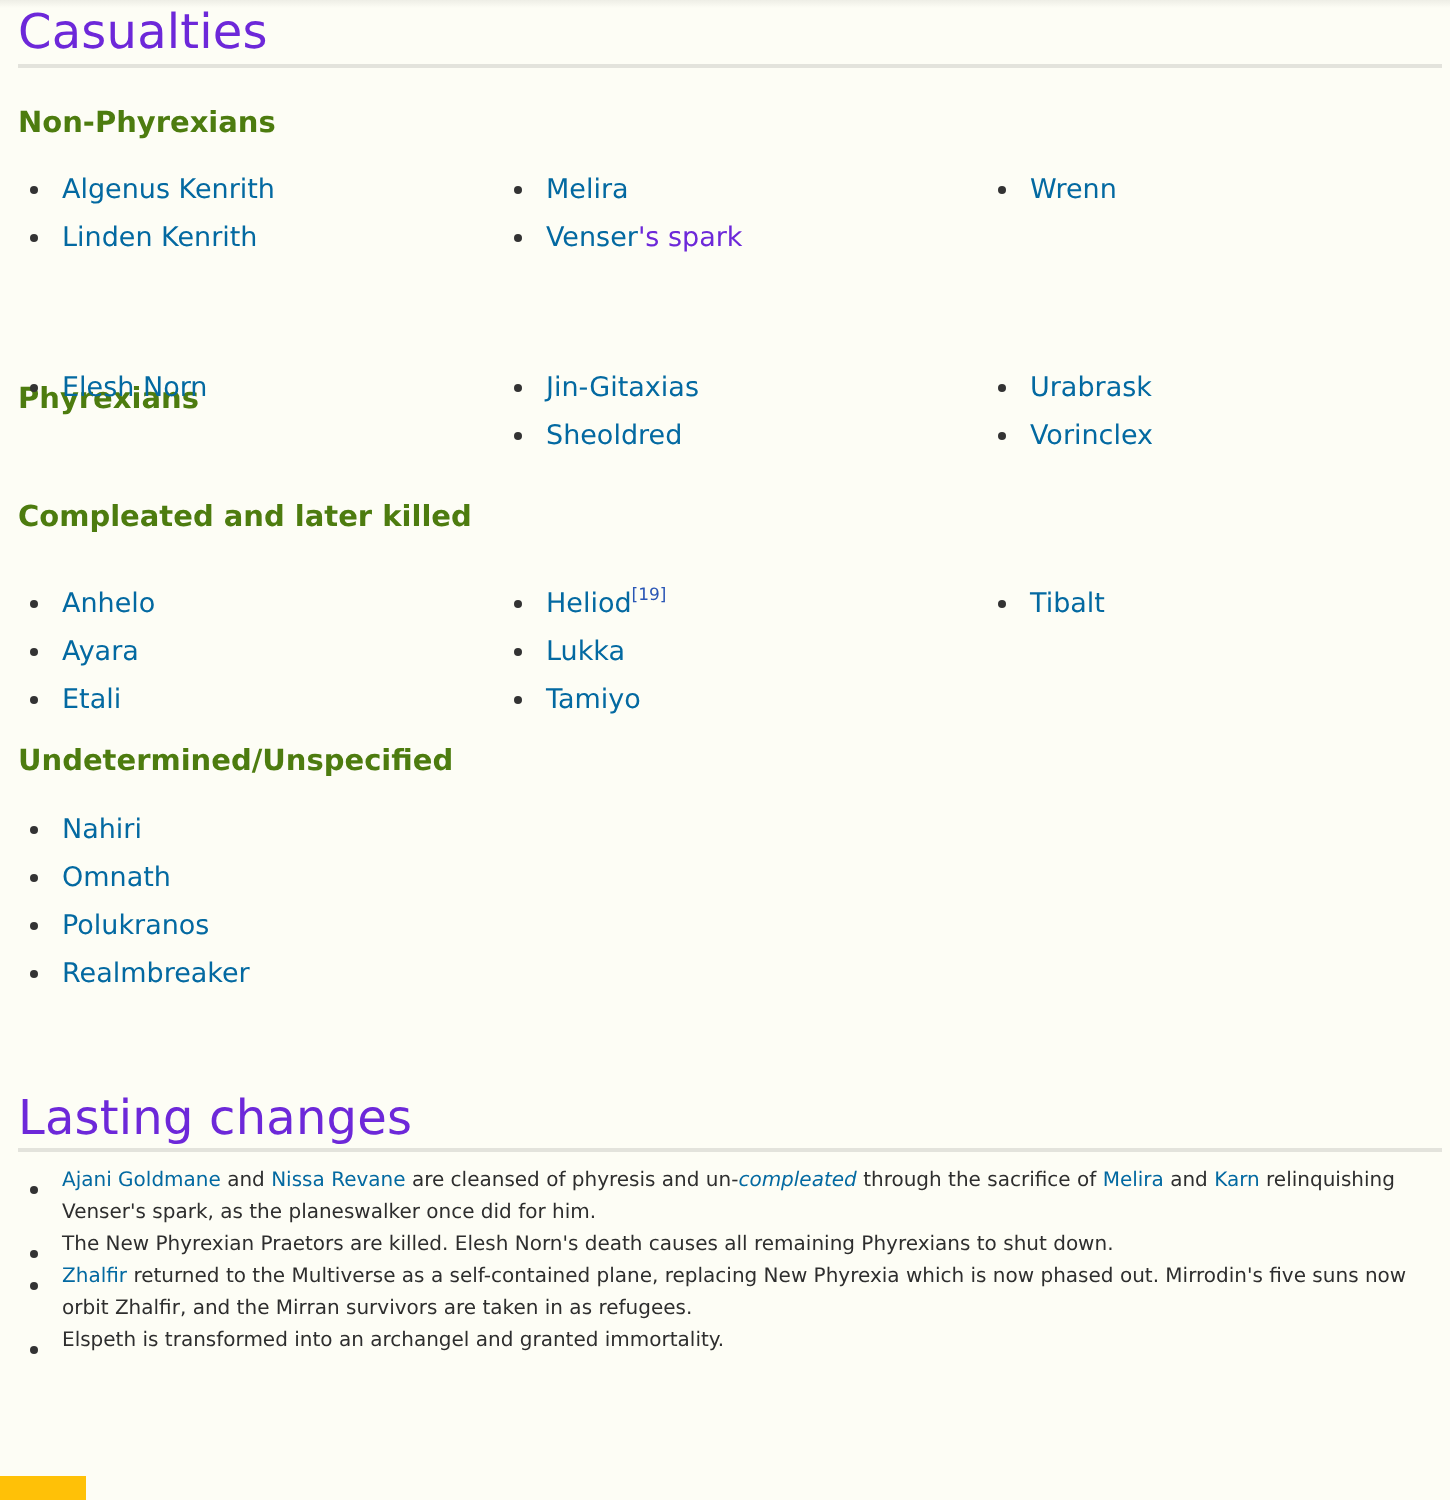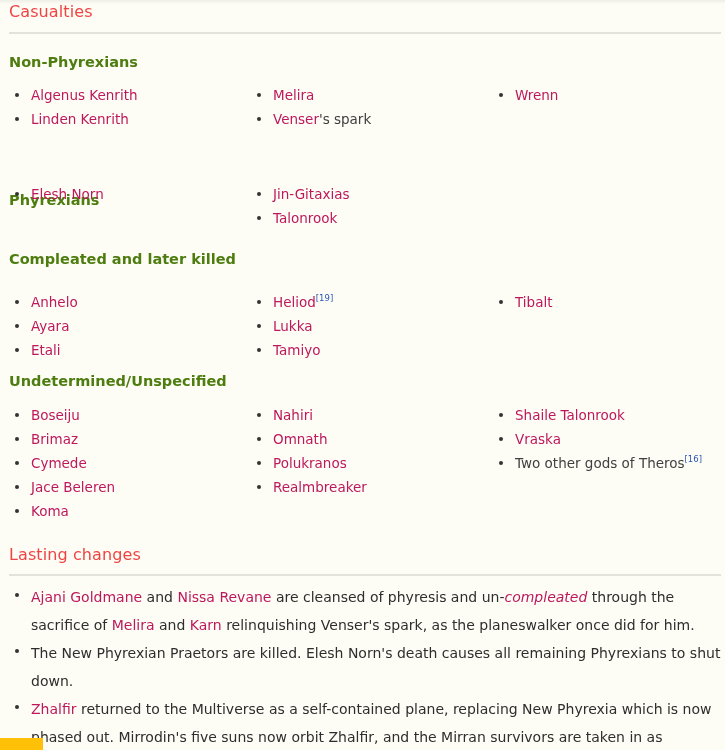--- a/index.html
+++ b/index.html
@@ -12,38 +12,38 @@
       color: #2e2e2e;
       position: relative;
     }
     .topshade {
       position: absolute; left: 0; top: 0; width: 725px; height: 4px;
       background: linear-gradient(#eeeeE6, #fdfdf5);
     }
     .content { position: absolute; left: 9px; top: 0; width: 712px; }
     h2 {
       font-weight: normal;
-      font-size: 16px;
+      font-size: 24px;
       margin: 0;
-      color: #ef4444;
+      color: #6d28d9;
       letter-spacing: 0.1px;
     }
     .h2-rule {
       height: 2px;
       background: #e3e3dc;
       margin-left: 0px;
       width: 712px;
     }
     h3 {
       font-size: 14.5px;
       font-weight: bold;
       color: #4d7c0f;
       margin: 0;
     }
-    a, .link { color: #be185d; text-decoration: none; cursor: pointer; }
+    a, .link { color: #0369a1; text-decoration: none; cursor: pointer; }
     .cols {
       display: grid;
       grid-template-columns: 242px 242px 228px;
       margin: 0;
       padding: 0;
     }
     .col { list-style: none; margin: 0; padding: 0; }
     .col li {
       position: relative;
       padding-left: 22px;
@@ -63,25 +63,25 @@
     sup {
       font-size: 8.5px;
       line-height: 0;
       vertical-align: 6px;
     }
     sup .link { color: #2a56b5; margin-top: 45px; }
     .bul { list-style: none; margin: 0; padding: 0; }
     .bul li {
       position: relative;
       padding-left: 22px;
-      font-size: 14px;
-      line-height: 28px;
+      font-size: 10px;
+      line-height: 16px;
       width: 690px;
     }
-    .plain { color: #404040; }
+    .plain { color: #6d28d9; }
     em.link { font-style: italic; }
     .yellow {
       position: absolute; left: 0; top: 738px; width: 43px; height: 12px;
       background: #ffc107;
     }
   </style>
 </head>
 <body>
 
 <div class="topshade"></div>
@@ -106,21 +106,25 @@
     </ul>
   </div>
 
   <h3 style="position:absolute; top:152px; left:0;margin-top:40px;">Phyrexians</h3>
   <div class="cols" style="position:absolute; top:182px; left:0;">
     <ul class="col">
       <li><a>Elesh Norn</a></li>
     </ul>
     <ul class="col">
       <li><a>Jin-Gitaxias</a></li>
-      <li><a>Talonrook</a></li>
+      <li><a>Sheoldred</a></li>
+    </ul>
+    <ul class="col">
+      <li><a>Urabrask</a></li>
+      <li><a>Vorinclex</a></li>
     </ul>
   </div>
 
   <h3 style="position:absolute; top:251px; left:0;text-align:center;">Compleated and later killed</h3>
   <div class="cols" style="position:absolute; top:290px; left:0;">
     <ul class="col">
       <li><a>Anhelo</a></li>
       <li><a>Ayara</a></li>
       <li><a>Etali</a></li>
     </ul>
@@ -130,36 +134,24 @@
       <li><a>Tamiyo</a></li>
     </ul>
     <ul class="col">
       <li><a>Tibalt</a></li>
     </ul>
   </div>
 
   <h3 style="position:absolute; top:373px; left:0;">Undetermined/Unspecified</h3>
   <div class="cols" style="position:absolute; top:403px; left:0;">
     <ul class="col">
-      <li><a>Boseiju</a></li>
-      <li><a>Brimaz</a></li>
-      <li><a>Cymede</a></li>
-      <li><a>Jace Beleren</a></li>
-      <li><a>Koma</a></li>
-    </ul>
-    <ul class="col">
       <li><a>Nahiri</a></li>
       <li><a>Omnath</a></li>
       <li><a>Polukranos</a></li>
       <li><a>Realmbreaker</a></li>
-    </ul>
-    <ul class="col">
-      <li><a>Shaile Talonrook</a></li>
-      <li><a>Vraska</a></li>
-      <li><span class="plain">Two other gods of Theros</span><sup><a class="link">[16]</a></sup></li>
     </ul>
   </div>
 
   <h2 style="position:absolute; top:545px; left:0;">Lasting changes</h2>
   <div class="h2-rule" style="position:absolute; top:574px; left:0;"></div>
 
   <ul class="bul" style="position:absolute; top:583px; left:0;">
     <li>
       <a>Ajani Goldmane</a><span> and </span><a>Nissa Revane</a><span> are cleansed of phyresis and un-</span><a><em class="link">compleated</em></a><span> through the sacrifice of </span><a>Melira</a><span> and </span><a>Karn</a><span> relinquishing Venser's spark, as the planeswalker once did for him.</span>
     </li>

